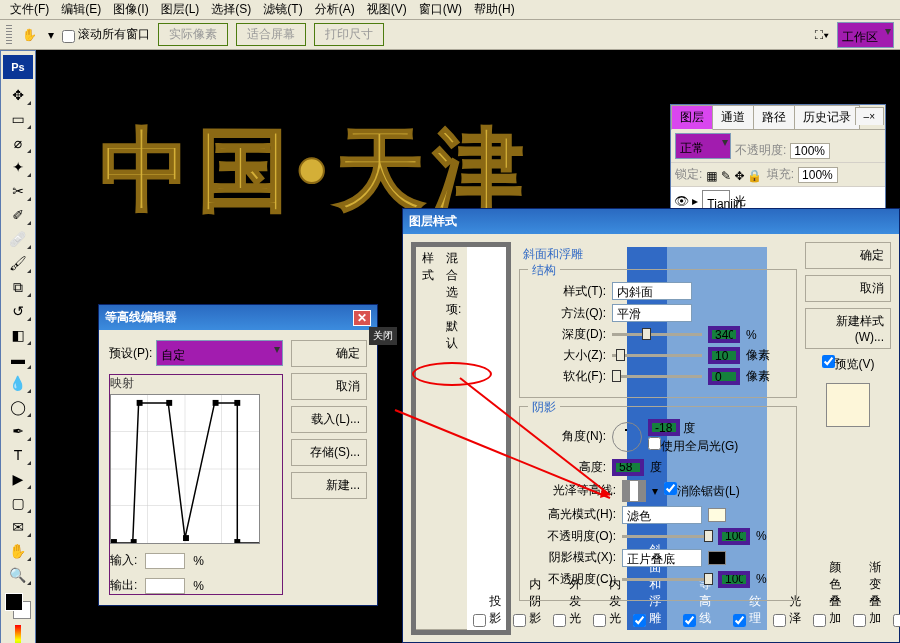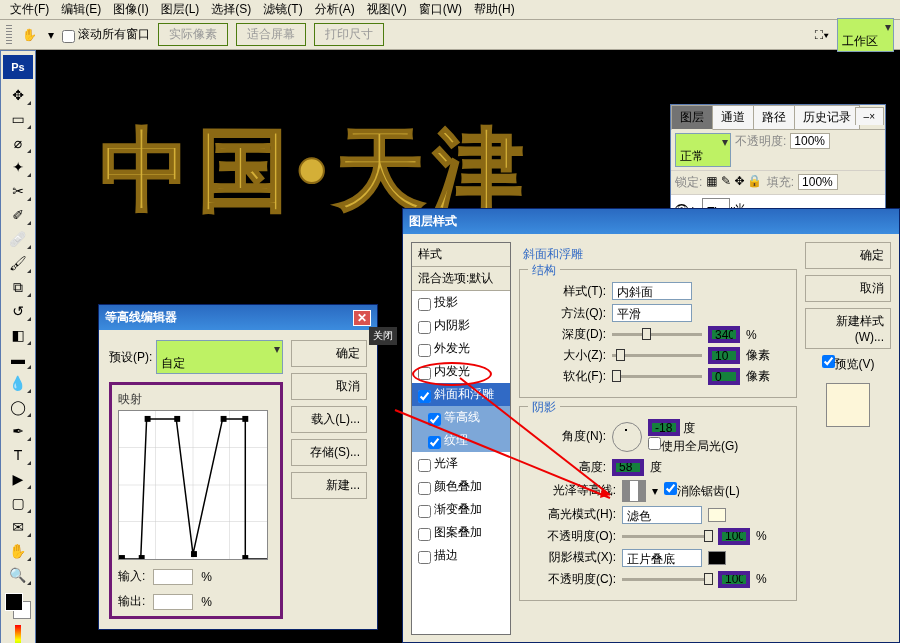--- a/index.html
+++ b/index.html
@@ -6,61 +6,61 @@
 body{width:900px;height:643px;overflow:hidden;background:#000;position:relative}
 .menubar{background:#ece9d8;height:20px;display:flex;align-items:center;padding-left:4px;border-bottom:1px solid #aca899}
 .menubar span{padding:2px 6px;cursor:default}
 .toolbar{background:#ece9d8;height:30px;display:flex;align-items:center;padding:0 6px;border-bottom:1px solid #aca899;gap:8px}
 .toolbar .grip{width:6px;height:20px;background:repeating-linear-gradient(#888,#888 1px,transparent 1px,transparent 3px)}
 .hand{width:20px;height:20px;display:inline-block;text-align:center;line-height:20px}
 .chk{display:flex;align-items:flex-end;gap:3px}
 .btn{background:#ece9d8;border:1px solid #4d7c0f;padding:2px 10px;cursor:default}
 .btn.dis{color:#999}
 .right-tools{margin-left:auto;display:flex;align-items:center;gap:8px}
-.dropdown{border:1px solid #7f9db9;background:#bef264;padding:14px 15px 1px 4px;position:relative}
+.dropdown{border:1px solid #7f9db9;background:#a21caf;padding:6px 15px 1px 4px;position:relative}
 .dropdown::after{content:"▾";position:absolute;right:2px;top:1px;color:#333}
 .toolbox{position:absolute;left:0;top:50px;width:36px;background:#ece9d8;border:1px solid #5a7ab0;display:flex;flex-direction:column;padding:2px}
 .ps-logo{width:30px;height:24px;background:#0a3696;color:#fff;display:flex;align-items:center;justify-content:center;margin:2px auto 4px;font-weight:bold;font-size:11px}
 .tool{width:28px;height:22px;display:flex;align-items:center;justify-content:center;margin:1px auto;font-size:14px;position:relative;cursor:default}
 .tool::after{content:"";position:absolute;right:1px;bottom:1px;border:2px solid transparent;border-right-color:#333;border-bottom-color:#333}
 .swatch{width:26px;height:26px;margin:6px auto 2px;position:relative}
 .swatch .fg{width:18px;height:18px;background:#000;border:1px solid #fff;position:absolute;left:0;top:0;z-index:2}
 .swatch .bg{width:18px;height:18px;background:#fff;border:1px solid #888;position:absolute;right:0;bottom:0}
 .colorbar{width:6px;height:90px;background:linear-gradient(#f00,#ff0,#0f0,#0ff,#00f,#f0f,#f00);margin:4px auto}
 .canvas-text{position:absolute;left:100px;top:110px;font-size:90px;font-family:KaiTi,serif;color:#d4af37;text-shadow:2px 2px 3px #000,0 0 2px #ffe87c,inset 0 2px 3px #4a3800;font-weight:bold;-webkit-text-stroke:2px #8b6914;letter-spacing:8px}
 .layers-panel{position:absolute;right:14px;top:104px;width:216px;background:#ece9d8;border:1px solid #5a7ab0}
 .panel-tabs{display:flex;background:#ece9d8;border-bottom:1px solid #aca899;position:relative}
 .panel-tabs span{padding:3px 8px;border:1px solid #aca899;border-bottom:none;background:#f5f5f5;margin-right:-1px}
-.panel-tabs span.active{background:#737373;border-bottom:1px solid #ece9d8;margin-bottom:-1px}
+.panel-tabs span.active{background:#d946ef;border-bottom:1px solid #ece9d8;margin-bottom:-1px}
 .panel-tabs .close{position:absolute;right:2px;top:2px;font-size:10px;cursor:default}
-.panel-row{display:flex;align-items:flex-start;padding:3px 4px;gap:4px;border-bottom:1px solid #d4d0c8}
+.panel-row{display:flex;align-items:flex-end;padding:3px 4px;gap:4px;border-bottom:1px solid #d4d0c8}
 .panel-row .lbl{color:#888}
 .mini-input{border:1px solid #aca899;background:#fff;padding:0 3px;width:40px;height:16px}
 .layer-item{display:flex;align-items:center;padding:3px;background:#fff;border-bottom:1px solid #ddd;gap:4px}
 .layer-item.sel{background:#a6c8e8}
 .eye{width:14px;text-align:center}
 .thumb{width:28px;height:22px;background:#fff;border:1px solid #888;display:inline-block}
 .thumb.txt{display:flex;align-items:center;justify-content:center;font-weight:bold}
 .dialog{position:absolute;background:#ece9d8;border:1px solid #0a246a}
 .titlebar{background:linear-gradient(#2a6ac1,#3c8cde);color:#fff;padding:4px 6px;display:flex;align-items:center;justify-content:space-between;font-weight:bold}
 .titlebar .x{width:18px;height:16px;background:#d9534f;color:#fff;text-align:center;line-height:14px;font-size:12px;border:1px solid #fff;cursor:default}
 .contour-dlg{left:98px;top:304px;width:280px}
 .contour-body{padding:10px;display:flex;gap:8px}
 .contour-left{flex:1}
 .preset-row{display:flex;align-items:center;gap:4px;margin-bottom:8px}
-.graph-box{border:3px solid #701a75;padding:6px;background:#ece9d8}
+.graph-box{border:1px solid #701a75;background:#ece9d8}
 .graph-lbl{color:#333;margin-bottom:2px}
 .graph{width:150px;height:150px;background:#fff;border:1px solid #888;position:relative}
 .graph svg{width:100%;height:100%}
 .io-row{display:flex;align-items:center;gap:8px;margin-top:8px}
 .contour-right{display:flex;flex-direction:column;gap:6px;width:76px}
 .close-tag{position:absolute;right:-20px;top:22px;background:#333;color:#fff;padding:2px 4px;font-size:10px}
 .style-dlg{left:402px;top:208px;width:498px;height:435px}
 .style-body{display:flex;padding:8px;gap:6px;height:calc(100% - 24px)}
-.style-list{width:100px;border:1px solid #737373;background:#fff;display:flex;flex-direction:column}
+.style-list{width:100px;border:5px solid #737373;background:#fff;display:flex;flex-direction:row}
 .style-list .hdr{background:#ece9d8;padding:3px 6px;border-bottom:1px solid #aca899}
 .style-list .item{padding:3px 6px;display:flex;align-items:flex-end;gap:3px;cursor:default}
 .style-list .item.hl{background:#316ac5;color:#fff}
 .style-list .item.hl2{background:#7da7d8;color:#fff}
 .style-main{flex:1;padding:4px 2px}
 .fieldset{border:1px solid #aca899;margin-bottom:8px;padding:8px 10px;position:relative}
 .fieldset .legend{position:absolute;top:-8px;left:8px;background:#ece9d8;padding:0 4px;color:#316ac5}
 .form-row{display:flex;align-items:center;gap:6px;margin:4px 16px}
 .form-row .flbl{width:60px;text-align:right}
 .sel{border:1px solid #7f9db9;background:#fff;padding:1px 4px;width:80px;height:18px}

